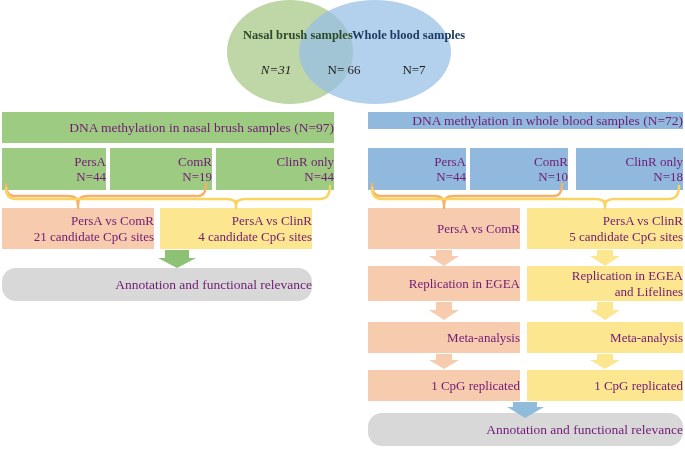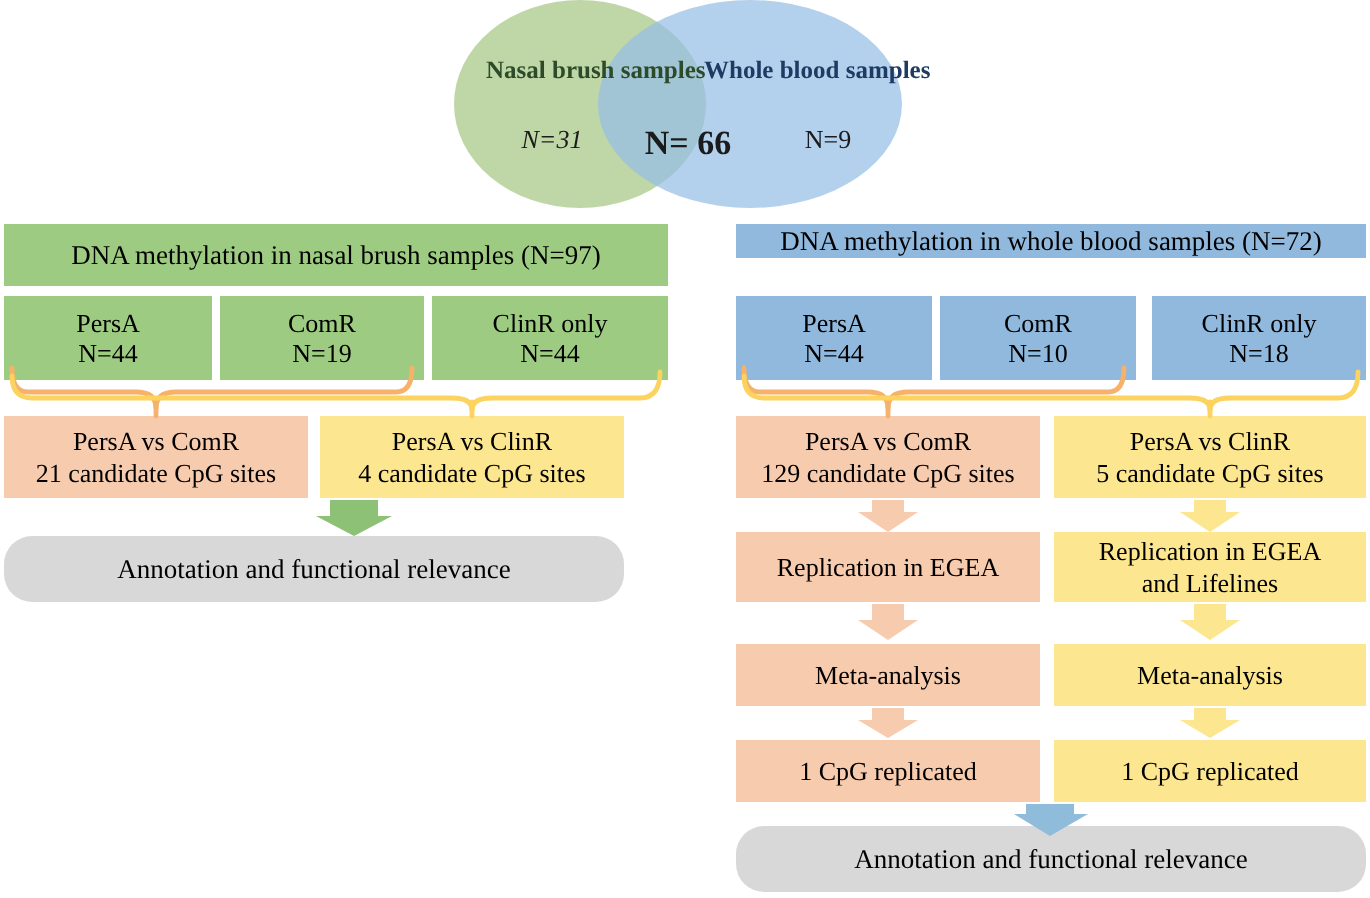--- a/index.html
+++ b/index.html
@@ -14,25 +14,25 @@
     height: 449px;
     background: #ffffff;
     font-family: "Liberation Serif", "DejaVu Serif", serif;
     overflow: hidden;
   }
   .box {
     position: absolute;
     box-sizing: border-box;
     display: flex;
     flex-direction: column;
-    align-items: center;
+    align-items: flex-end;
     justify-content: center;
     text-align: center;
     line-height: 1.18;
-    color: #000000;
+    color: #701a75;
   }
   .box span { display: block; white-space: nowrap; }
 
   .green   { background: #9ecb82; }
   .blue    { background: #90b9dd; }
   .peach   { background: #f7cbae; }
   .yellow  { background: #fce68f; }
   .gray    { background: #d8d8d8; border-radius: 14px; }
 
   .venn {
@@ -81,22 +81,22 @@
     <span>Whole blood</span>
     <span>samples</span>
   </div>
 
   <div class="venn-label g" style="left:243px; top:28px; width:104px; font-size:12.5px;">
     <span>Nasal brush</span>
     <span>samples</span>
   </div>
 
   <div class="venn-n g" style="left:240px; top:62px; width:72px; font-size:13px;">N=31</div>
-  <div class="venn-n mid" style="left:312px; top:62px; width:64px; font-size:17px;font-weight:bold;">N= 66</div>
-  <div class="venn-n b" style="left:383px; top:62px; width:62px; font-size:13px;">N=9</div>
+  <div class="venn-n mid" style="left:312px; top:62px; width:64px; font-size:13px;">N= 66</div>
+  <div class="venn-n b" style="left:383px; top:62px; width:62px; font-size:13px;">N=7</div>
 
   <div class="box green" style="left:2px; top:112px; width:332px; height:31px; font-size:13.5px;">
     <span>DNA  methylation in nasal brush samples (N=97)</span>
   </div>
 
   <div class="box green" style="left:2px; top:148px; width:104px; height:42px; font-size:13px;">
     <span>PersA</span>
     <span>N=44</span>
   </div>
   <div class="box green" style="left:110px; top:148px; width:102px; height:42px; font-size:13px;">
@@ -133,21 +133,20 @@
     <span>ComR</span>
     <span>N=10</span>
   </div>
   <div class="box blue" style="left:576px; top:148px; width:107px; height:42px; font-size:13px;">
     <span>ClinR only</span>
     <span>N=18</span>
   </div>
 
   <div class="box peach" style="left:368px; top:208px; width:152px; height:41px; font-size:13px;">
     <span>PersA vs ComR</span>
-    <span>129 candidate CpG sites</span>
   </div>
   <div class="box peach" style="left:368px; top:266px; width:152px; height:35px; font-size:13px;">
     <span>Replication in EGEA</span>
   </div>
   <div class="box peach" style="left:368px; top:322px; width:152px; height:31px; font-size:13px;">
     <span>Meta-analysis</span>
   </div>
   <div class="box peach" style="left:368px; top:370px; width:152px; height:31px; font-size:13px;">
     <span>1 CpG replicated</span>
   </div>

